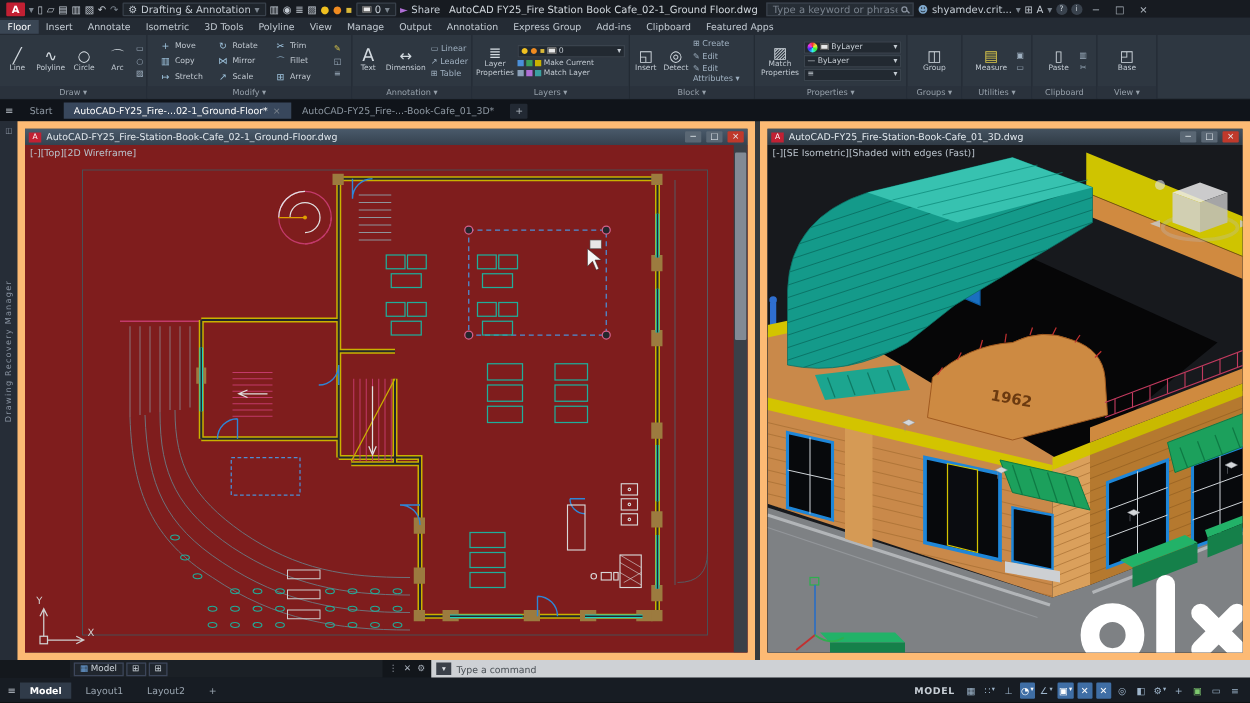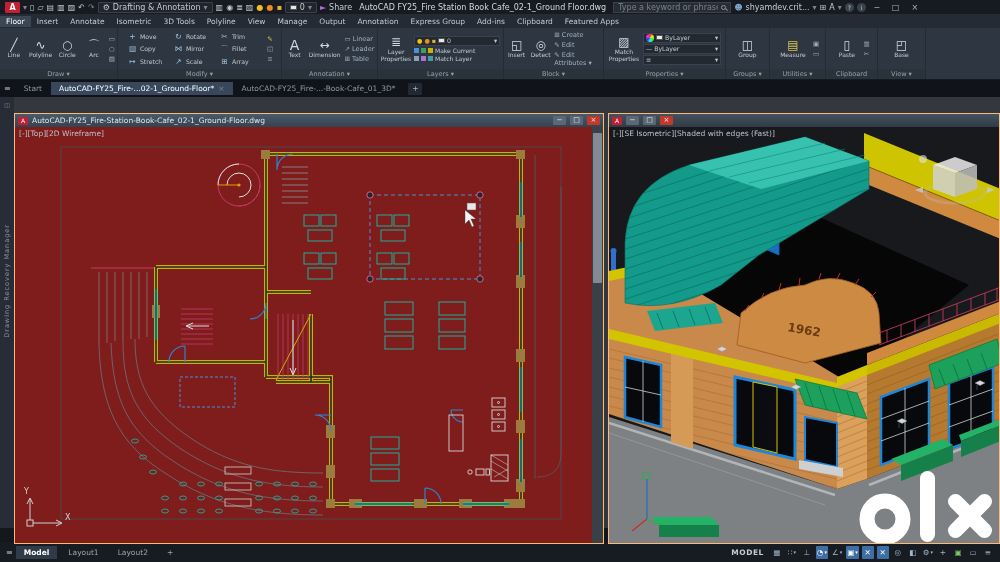--- a/index.html
+++ b/index.html
@@ -40,21 +40,21 @@
 .tinysq{display:inline-block;width:5px;height:5px}
 
 .filetabs{display:flex;align-items:center;height:17px;background:#10141a;font-size:7.5px;gap:1px;padding-left:4px}
 .ftab{padding:2px 8px;color:#8d97a1;display:flex;align-items:center;gap:4px}
 .ftab.active{background:#38475c;color:#fff}
 .plustab{width:14px;height:12px;background:#222933;color:#aeb6bf;display:flex;align-items:center;justify-content:center;margin-left:4px;border-radius:1px}
 
 .workspace{position:relative;height:431px;background:#34383d}
 .palette{position:absolute;left:0;top:0;width:14px;height:431px;background:#262d37;display:flex;flex-direction:column;align-items:center;padding-top:4px;gap:6px}
 .palette .vtext{writing-mode:vertical-rl;transform:rotate(180deg);font-size:6.5px;color:#8a94a2;letter-spacing:1px;margin-top:110px}
-.cadwin{position:absolute;top:16px;display:flex;flex-direction:column;border:1px solid #fdba74}
+.cadwin{position:absolute;top:0;display:flex;flex-direction:column;border:6px solid #fdba74}
 .wtitle{height:13px;display:flex;align-items:center;gap:4px;padding:0 3px;background:linear-gradient(#4a5a6b,#35424f);font-size:7.5px;color:#e2e8ee;white-space:nowrap}
 .wtitle .mini{width:10px;height:8px;background:#c22033;color:#fff;font-size:6px;display:flex;align-items:center;justify-content:center;flex:none}
 .wbtn{width:13px;height:9px;font-size:7px;line-height:9px;text-align:center;background:#5a6774;color:#e8edf2;border-radius:1px;flex:none}
 .wbtn.close{background:#c0392b}
 .wcanvas{position:relative;flex:1;overflow:hidden}
 .vplabel{position:absolute;left:4px;top:2px;font-size:7.5px;color:#b9c2cb;z-index:5}
 .vscroll{position:absolute;right:0;top:0;bottom:0;width:11px;background:#3a4048;z-index:4}
 .vthumb{position:absolute;left:1px;right:1px;top:6px;height:150px;background:#828a95;border-radius:1px}
 
 .cmdrow{display:flex;align-items:stretch;height:14px;background:#12161b;font-size:7px}
@@ -544,20 +544,21 @@
         </svg>
         <div class="vscroll">
             <div class="vthumb"></div>
           </div>
       </div>
     </div>
 
     <div class="cadwin" style="left:608px;width:392px;height:431px">
       <div class="wtitle" style="background:linear-gradient(#44525f,#303b46)">
         <span class="mini">A</span>
+        <span style="flex:1;overflow:hidden">AutoCAD-FY25_Fire-Station-Book-Cafe_01_3D.dwg</span>
         <span class="wbtn">−</span>
         <span class="wbtn">□</span>
         <span class="wbtn close">×</span>
       </div>
       <div class="wcanvas" style="background:#17191d">
         <div class="vplabel">[-][SE Isometric][Shaded with edges (Fast)]</div>
         <svg width="390" height="418" viewBox="0 0 390 418">
           <defs>
             <path id="rbody" d="M16,176 L16,116 Q18,58 80,38 L196,10 L260,34 L260,62 L150,128 L112,158 Q64,186 16,176 Z"></path>
             <path id="lface" d="M0,208 L228,262 L228,362 L0,287 Z"></path>
@@ -733,20 +734,24 @@
           <span class="ci">▦</span>
           <span>Model</span>
         </span>
       <span class="chip">⊞</span>
       <span class="chip">⊞</span>
     </div>
     <div class="cmicons">
       <span>⋮</span>
       <span>✕</span>
       <span>⚙</span>
+    </div>
+    <div class="cmdinput">
+      <span class="cmdbox">▾</span>
+      <span>Type a command</span>
     </div>
   </div>
 
   <div class="statusbar">
     <span class="qico">≡</span>
     <span class="ltab active">Model</span>
     <span class="ltab">Layout1</span>
     <span class="ltab">Layout2</span>
     <span class="ltab">+</span>
     <div style="flex:1"></div>

